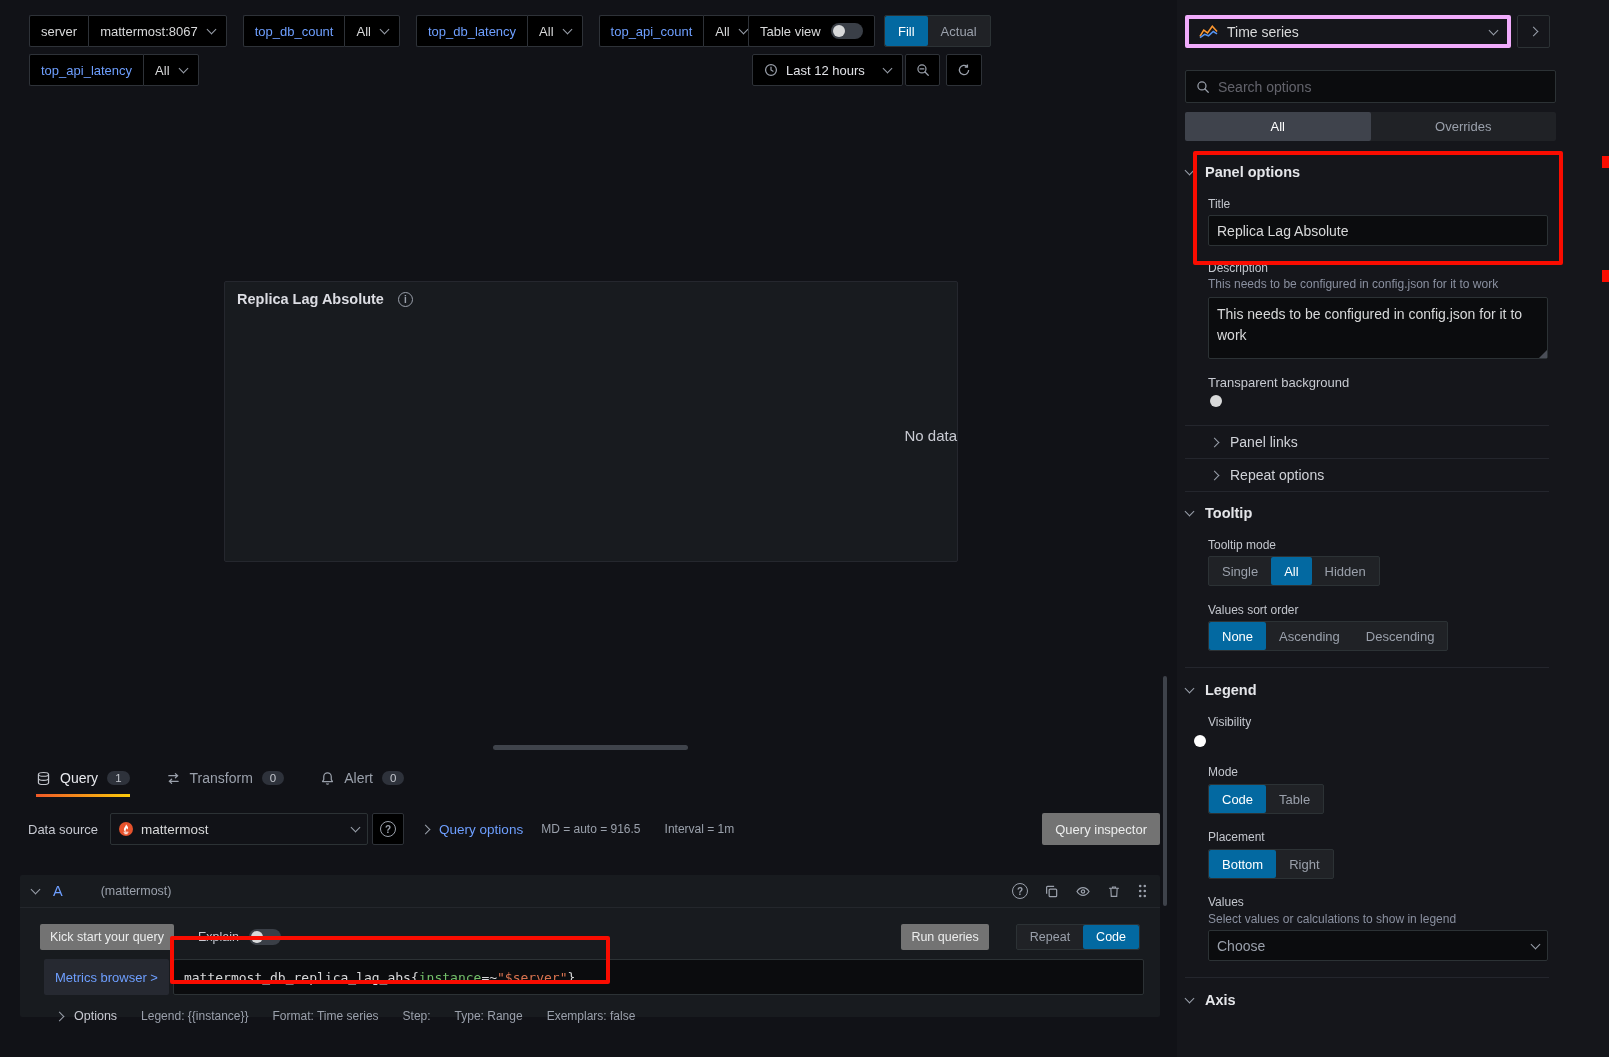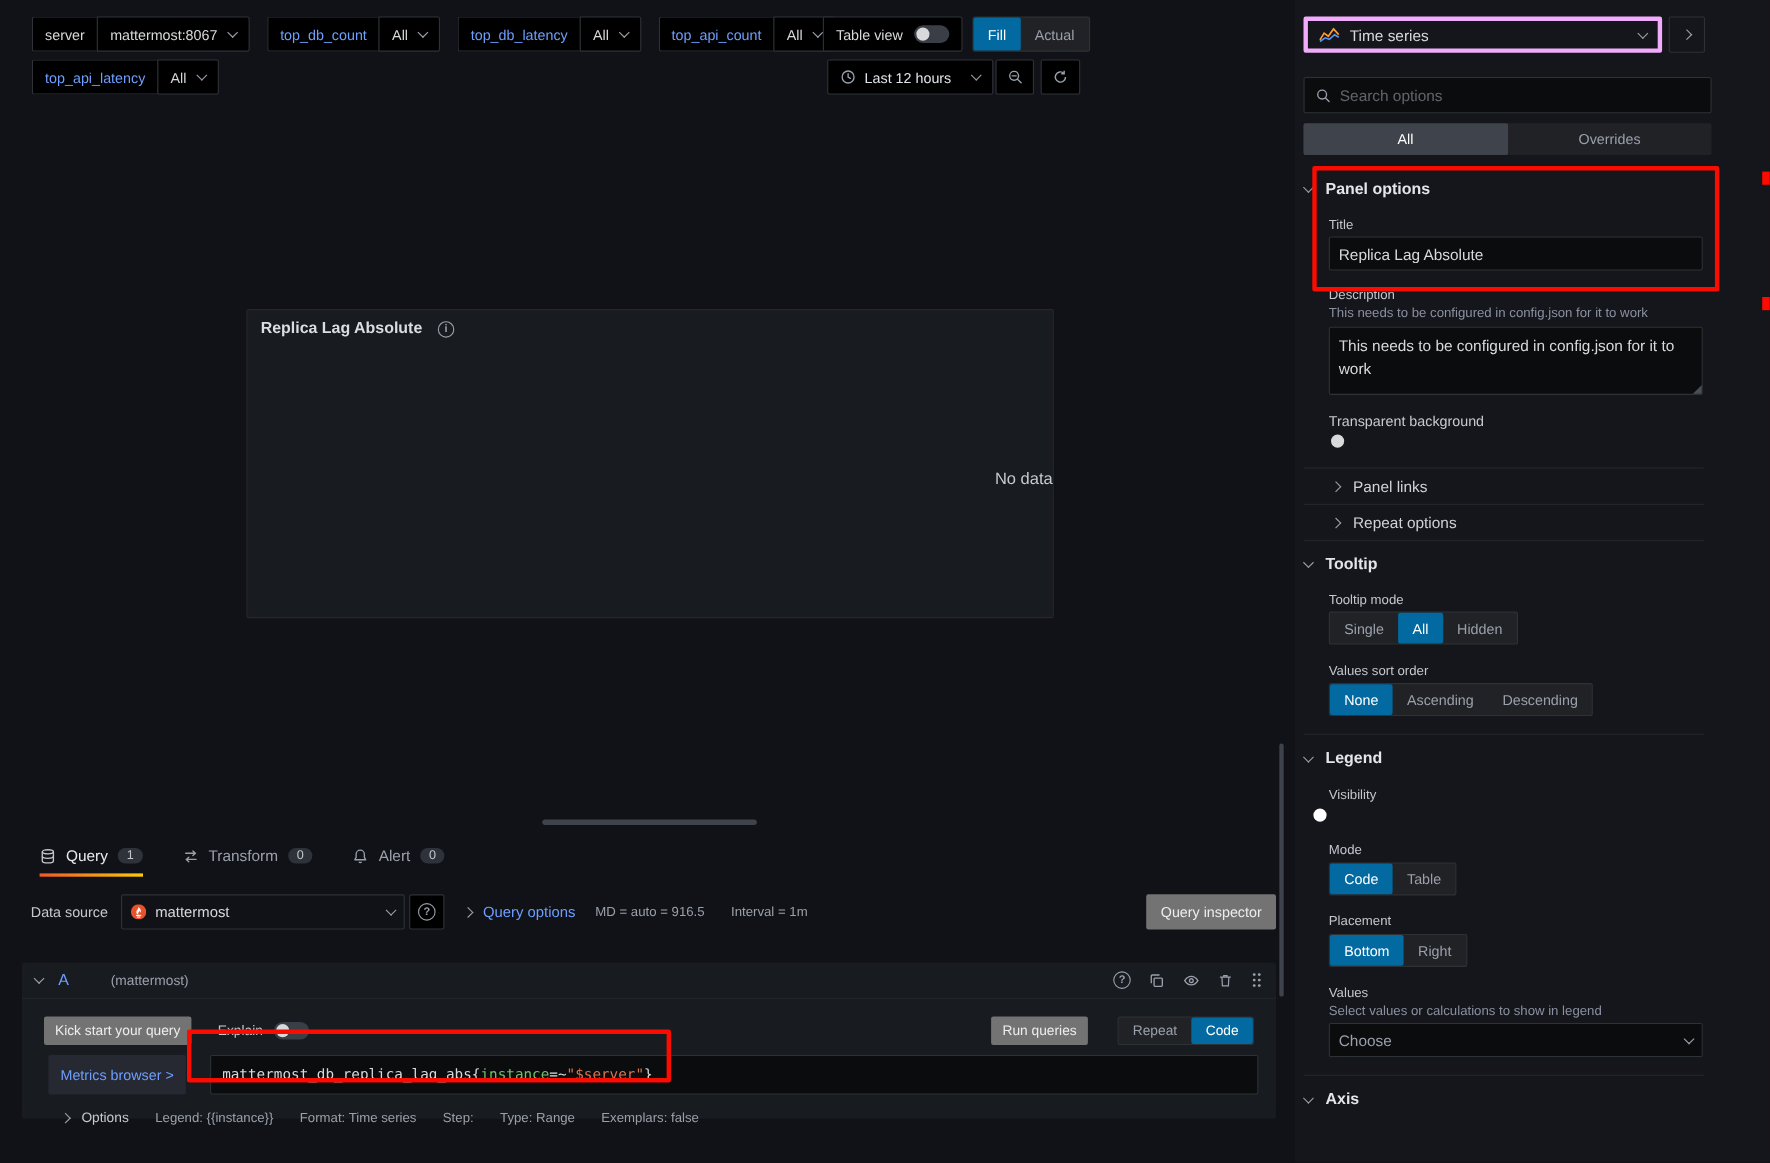--- a/index.html
+++ b/index.html
@@ -254,21 +254,21 @@
     <span class="switch" style="margin-left:10px">
         <span class="knob"></span>
       </span>
     <div class="btn sm" style="margin-left:auto">Run queries</div>
     <div class="rgroup" style="margin-left:27px;height:26px">
       <div class="ropt" style="font-size:12.5px">Repeat</div>
       <div class="ropt active" style="font-size:12.5px">Code</div>
     </div>
   </div>
 
-  <div class="flex" style="height:38px;margin-top:8px;padding:0 16px 0 24px;gap:22px">
+  <div class="flex" style="height:38px;margin-top:8px;padding:0 16px 0 24px;gap:4px">
     <div class="flex" style="height:36px;padding:0 11px;background:#262931;border-radius:2px;color:#6e9fff;font-size:13px;white-space:nowrap">Metrics browser &gt;</div>
     <div class="input code" style="flex:1;height:36px;padding:0 10px">
       <span style="color:#d8d9da">mattermost_db_replica_lag_abs{</span>
         <span style="color:#73bf69">instance</span>
         <span style="color:#d8d9da">=~</span>
         <span style="color:#d9734f">"$server"</span>
         <span style="color:#d8d9da">}</span>
     </div>
   </div>
 

